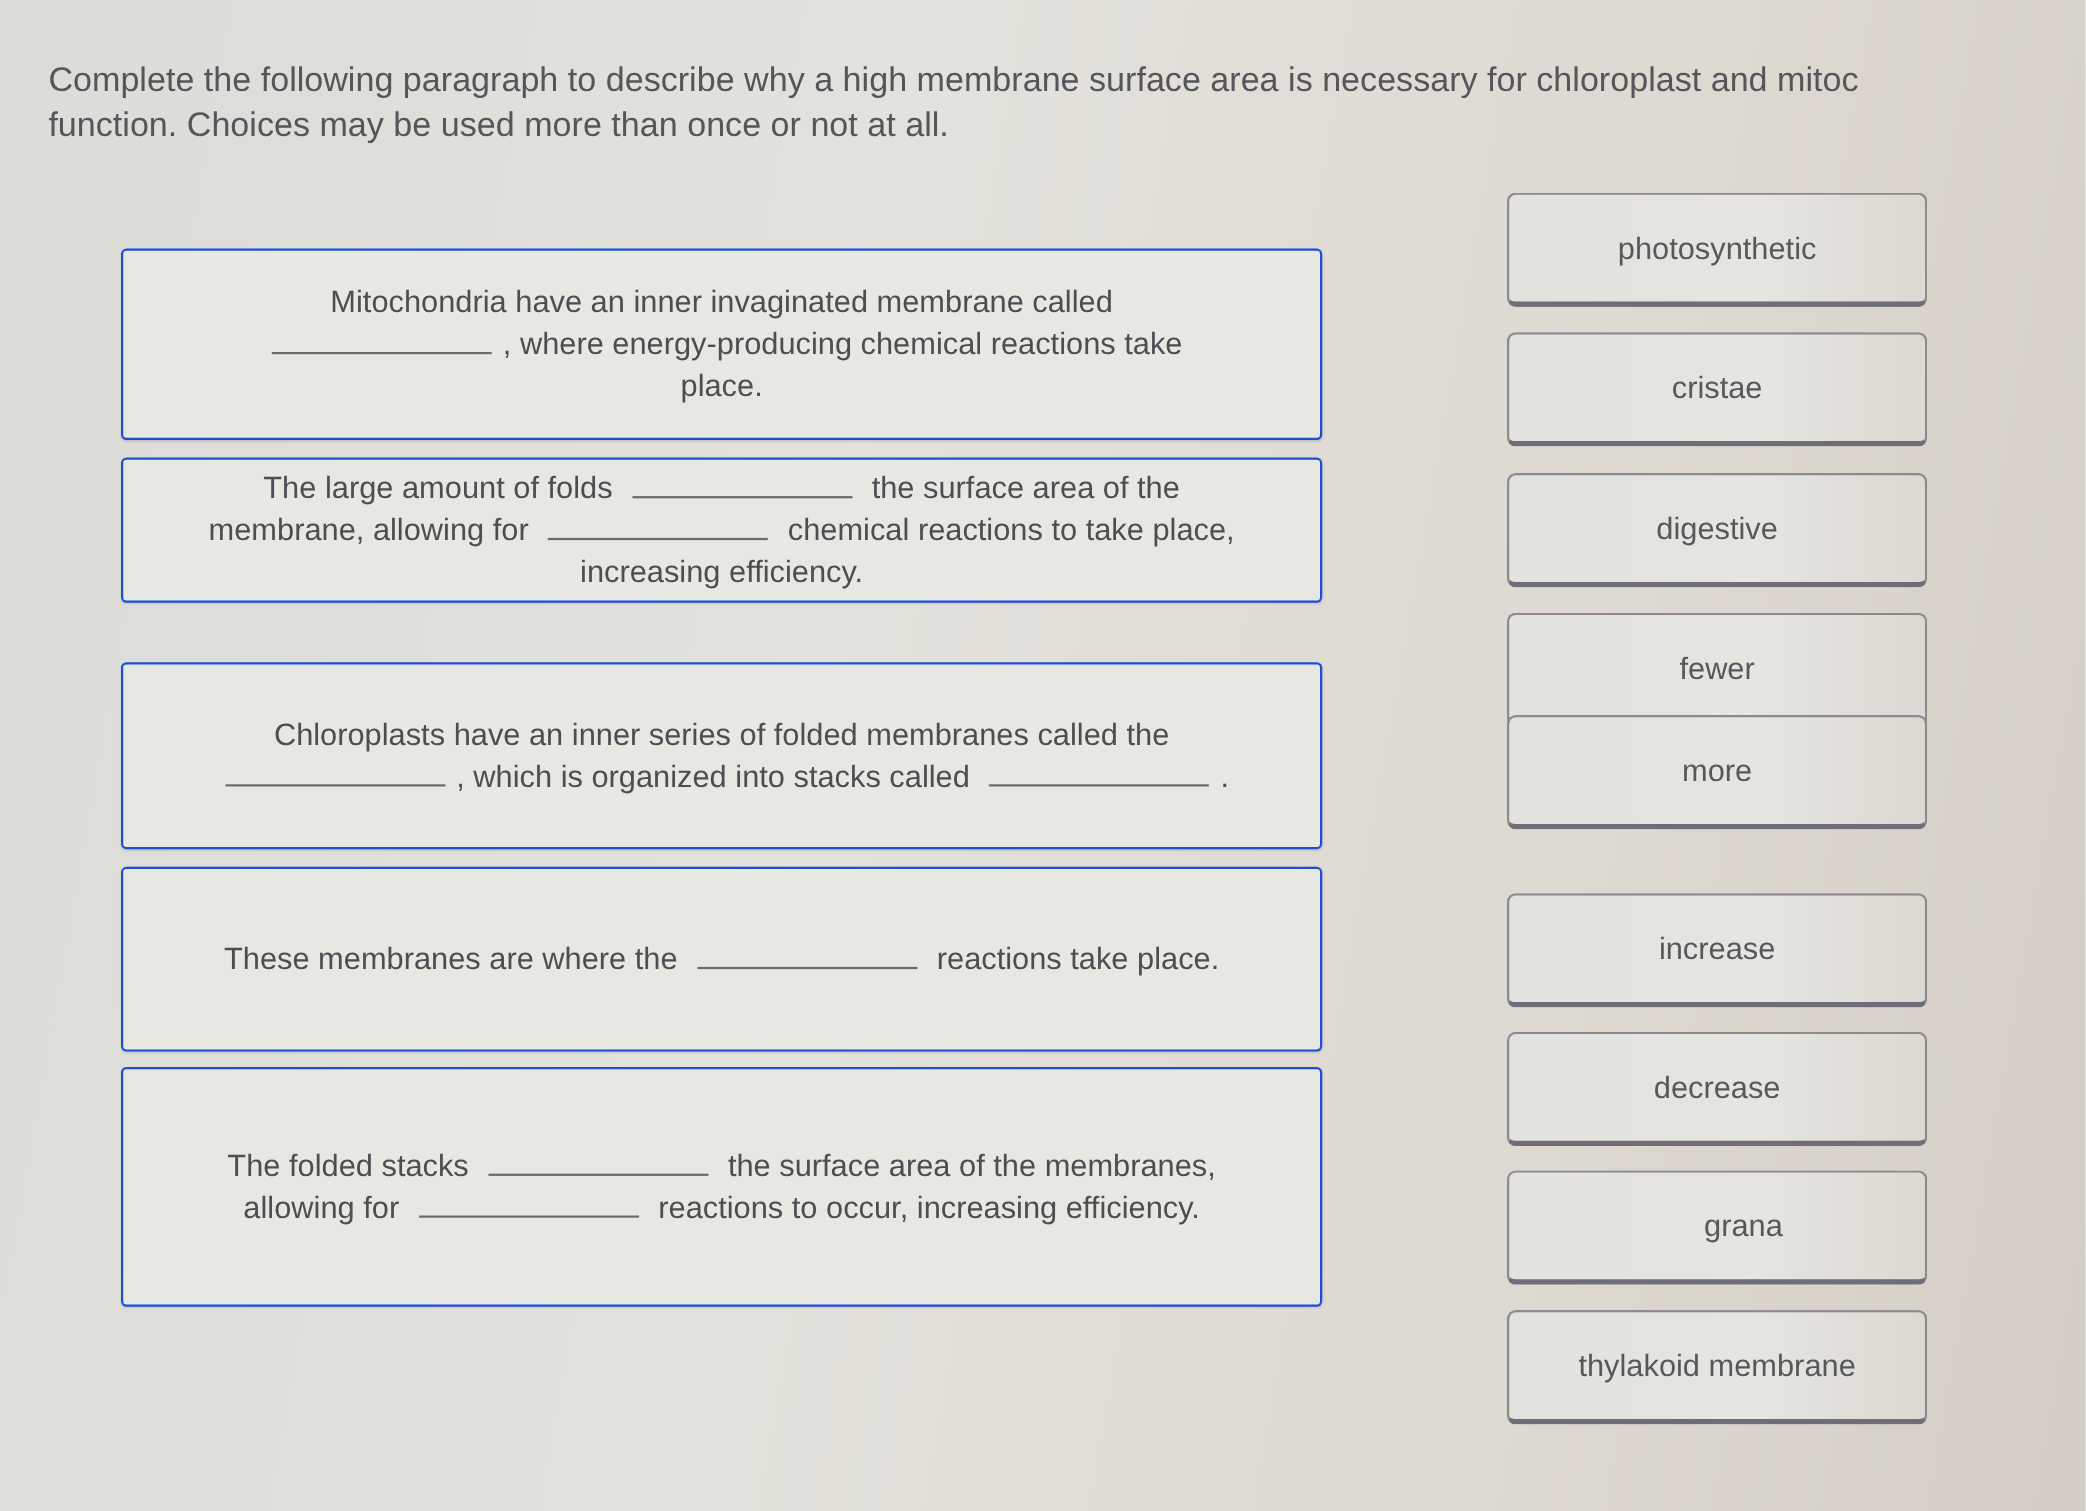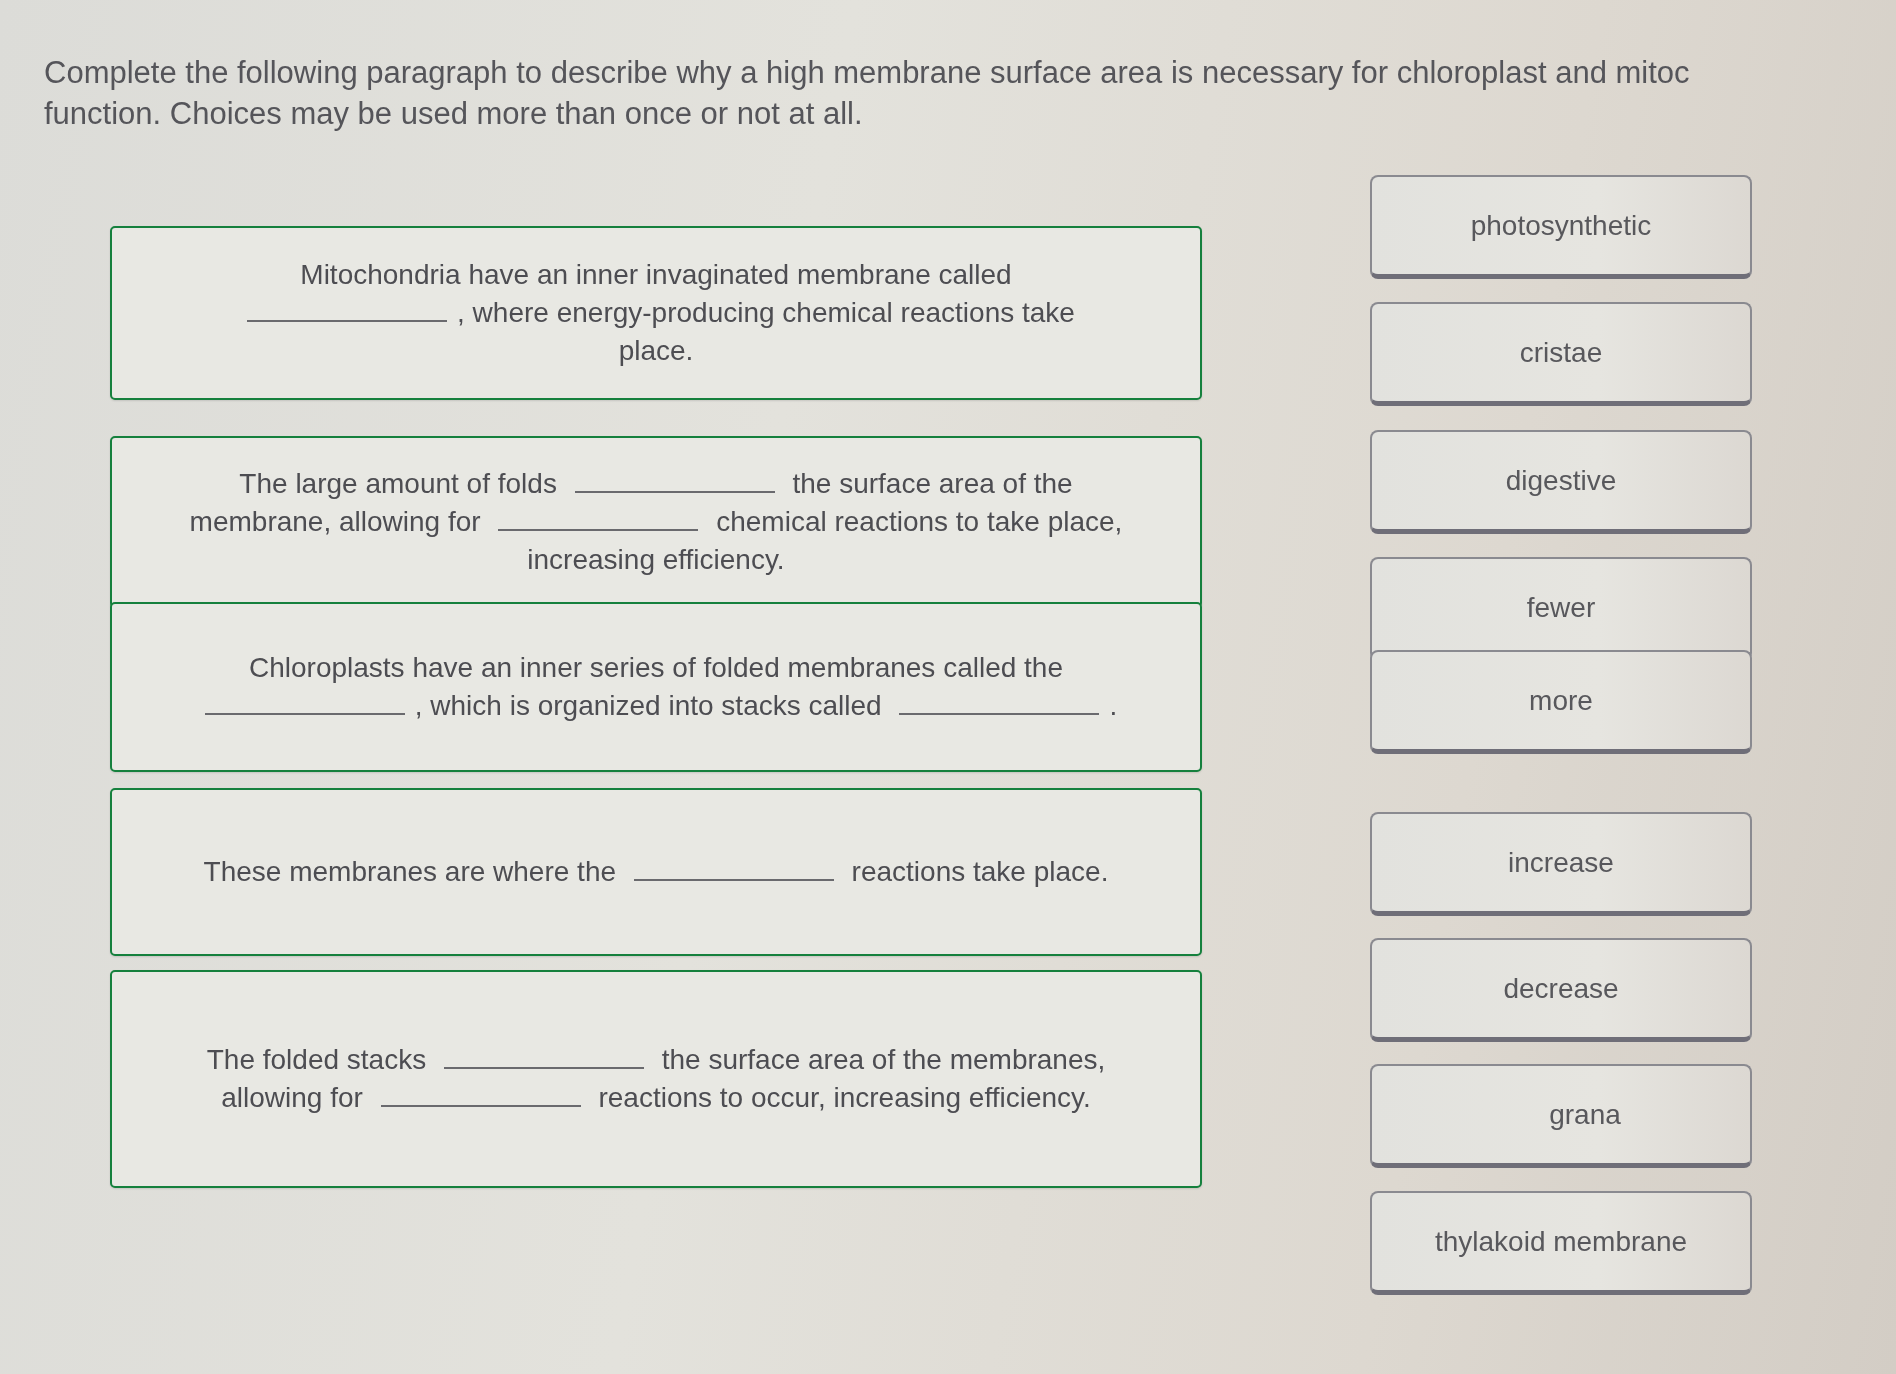--- a/index.html
+++ b/index.html
@@ -9,21 +9,21 @@
     font-family: "Liberation Sans", sans-serif;
     color:#4a4a4c;
   }
   .instructions {
     position:absolute; left:44px; top:52px; width:1860px;
     font-size:31px; line-height:41px; color:#55555a; white-space:nowrap;
   }
   .instructions div { white-space:nowrap; }
   .sentence-box {
     position:absolute; left:110px; width:1092px;
-    border:2px solid #15803d; border-radius:5px;
+    border:2px solid #1d4ed8; border-radius:5px;
     background:#e8e8e3;
     box-shadow: 0 1px 2px rgba(0,0,0,0.12);
     display:flex; align-items:center; justify-content:center;
     text-align:center; box-sizing:border-box; padding:0 52px;
   }
   .sentence-text {
     font-size:28px; line-height:38px; color:#4d4d52;
   }
   .blank {
     display:inline-block; width:200px; border-bottom:2px solid #6a6a6e;
@@ -47,21 +47,21 @@
   <div>function. Choices may be used more than once or not at all.</div>
 </div>
 
 <div class="sentence-box" style="top:226px;height:174px;">
   <div class="sentence-text" style="width:900px;">
     <span>Mitochondria have an inner invaginated membrane called</span><br>
     <span class="blank"></span><span>, where energy-producing chemical reactions take place.</span>
   </div>
 </div>
 
-<div class="sentence-box" style="top:436px;height:172px;">
+<div class="sentence-box" style="top:416px;height:132px;">
   <div class="sentence-text" style="width:940px;">
     <span>The large amount of folds</span>
     <span class="blank"></span>
     <span>the surface area of the membrane, allowing for</span>
     <span class="blank"></span>
     <span>chemical reactions to take place, increasing efficiency.</span>
   </div>
 </div>
 
 <div class="sentence-box" style="top:602px;height:170px;">

